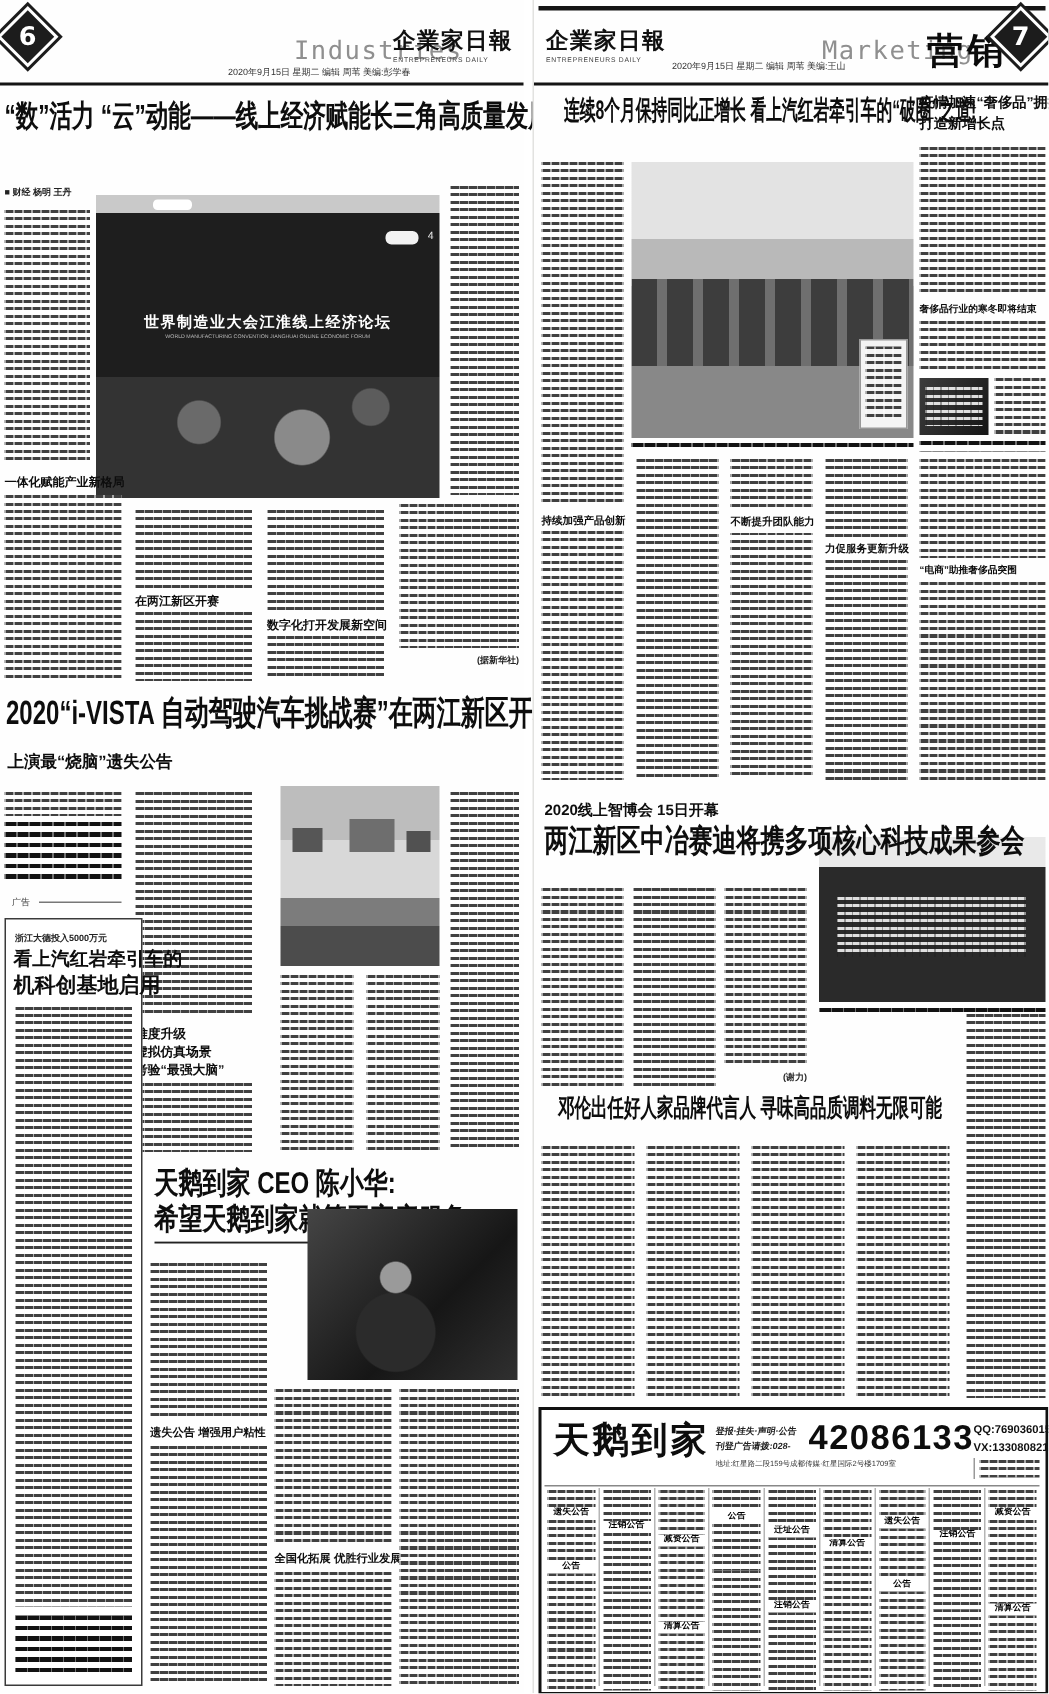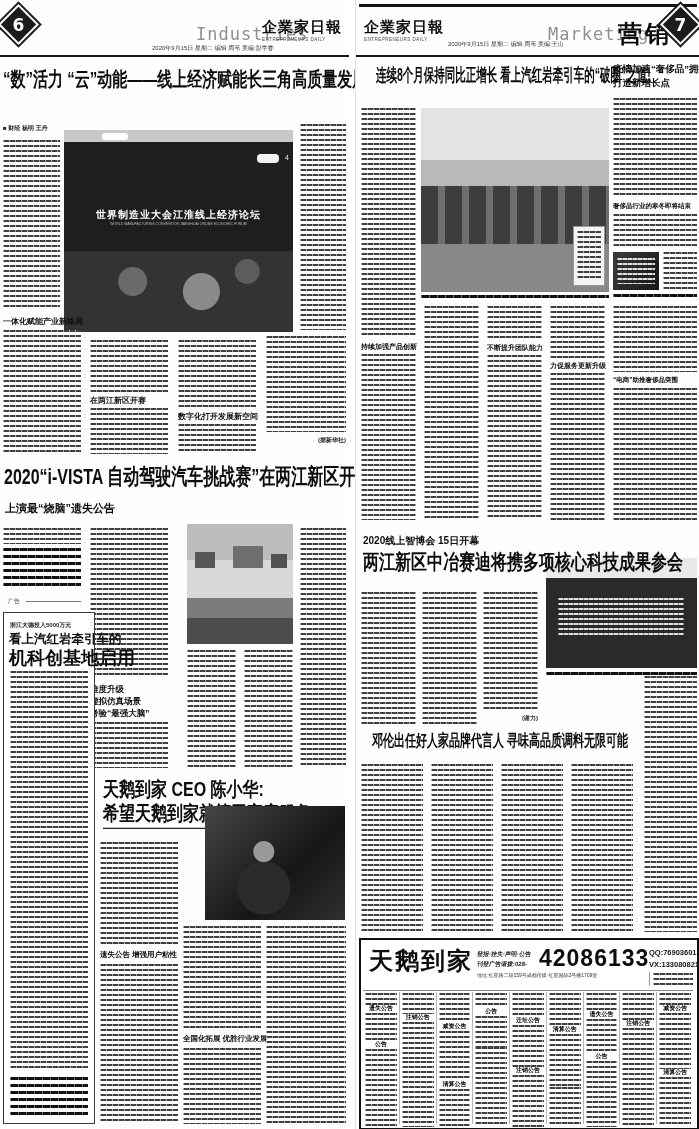--- a/index.html
+++ b/index.html
@@ -107,21 +107,21 @@
     <div class="abs gk" style="left:90px;top:722px;width:78px;height:46px;"></div>
     <div class="abs gk" style="left:187px;top:650px;width:49px;height:118px;"></div>
     <div class="abs gk" style="left:244px;top:650px;width:49px;height:118px;"></div>
     <div class="abs gk" style="left:300px;top:528px;width:46px;height:240px;"></div>
 
     <div class="abs t6" style="left:8px;top:597px;color:#444;">广告</div>
     <div class="abs thinrule" style="left:26px;top:601px;width:55px;background:#777;"></div>
     <div class="abs" style="left:3px;top:612px;width:90px;height:510px;border:1px solid #3a3a3a;background:#fff;">
       <div class="abs t6" style="left:6px;top:8px;font-weight:bold;">浙江大德投入5000万元</div>
       <div class="abs hd" style="left:5px;top:20px;font-size:12.5px;white-space:nowrap;">看上汽红岩牵引车的</div>
-      <div class="abs hd" style="left:5px;top:36px;font-size:18px;white-space:nowrap;">机科创基地启用</div>
+      <div class="abs hd" style="left:5px;top:36px;font-size:14px;white-space:nowrap;">机科创基地启用</div>
       <div class="abs gk" style="left:6px;top:58px;width:78px;height:400px;"></div>
       <div class="abs gkb" style="left:6px;top:464px;width:78px;height:38px;"></div>
     </div>
 
     <div class="abs hd tall" style="left:103px;top:780px;font-size:16px;transform:scaleY(1.25);white-space:nowrap;">天鹅到家 CEO 陈小华:</div>
     <div class="abs hd tall" style="left:103px;top:804px;font-size:16px;transform:scaleY(1.25);white-space:nowrap;border-bottom:1px solid #222;padding-bottom:2px;">希望天鹅到家就等于家庭服务</div>
 
     <div class="imgbox" style="left:205px;top:806px;width:140px;height:114px;background:
         radial-gradient(circle at 42% 40%, #9a9a9a 0 10px, transparent 11px),
         radial-gradient(circle at 42% 72%, #2b2b2b 0 26px, transparent 27px),

